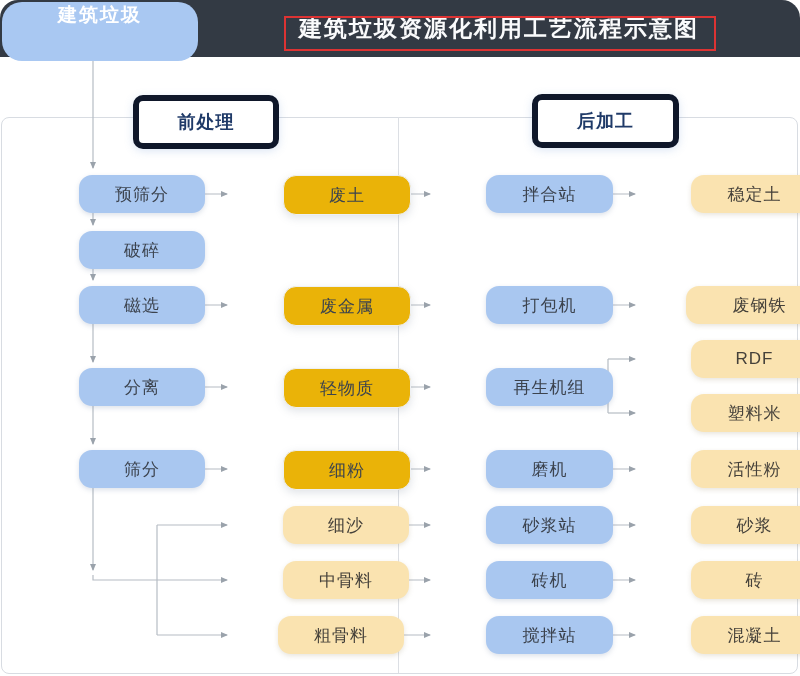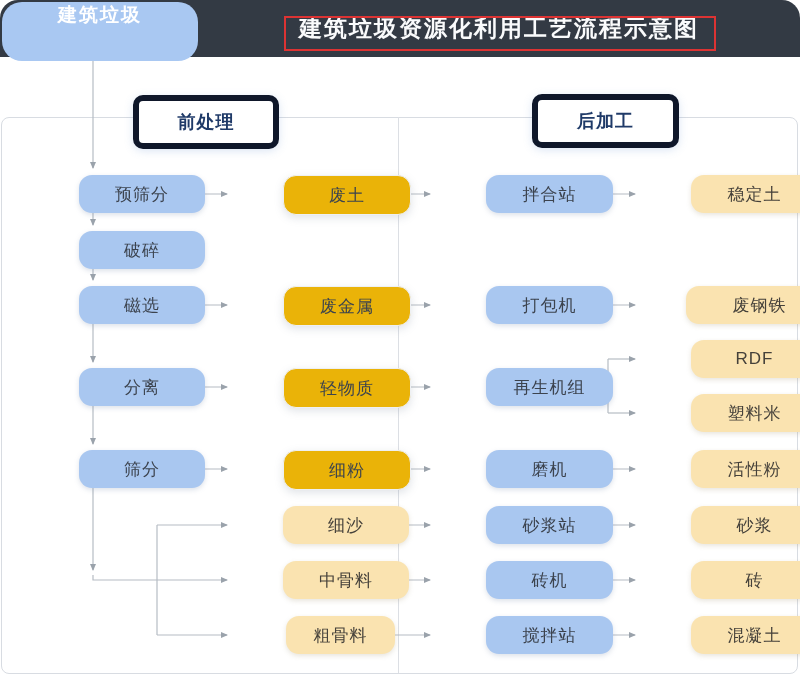--- a/index.html
+++ b/index.html
@@ -102,21 +102,21 @@
   <div class="node blue" style="left:31px;top:286px;width:126px">磁选</div>
   <div class="node blue" style="left:31px;top:368px;width:126px">分离</div>
   <div class="node blue" style="left:31px;top:450px;width:126px">筛分</div>
 
   <div class="node white" style="left:235px;top:175px;width:126px">废土</div>
   <div class="node white" style="left:235px;top:286px;width:126px">废金属</div>
   <div class="node white" style="left:235px;top:368px;width:126px">轻物质</div>
   <div class="node white" style="left:235px;top:450px;width:126px">细粉</div>
   <div class="node yellow" style="left:235px;top:506px;width:126px">细沙</div>
   <div class="node yellow" style="left:235px;top:561px;width:126px">中骨料</div>
-  <div class="node yellow" style="left:238px;top:616px;width:109px">粗骨料</div>
+  <div class="node yellow" style="left:230px;top:616px;width:126px">粗骨料</div>
 
   <div class="node blue" style="left:438px;top:175px;width:127px">拌合站</div>
   <div class="node blue" style="left:438px;top:286px;width:127px">打包机</div>
   <div class="node blue" style="left:438px;top:368px;width:127px">再生机组</div>
   <div class="node blue" style="left:438px;top:450px;width:127px">磨机</div>
   <div class="node blue" style="left:438px;top:506px;width:127px">砂浆站</div>
   <div class="node blue" style="left:438px;top:561px;width:127px">砖机</div>
   <div class="node blue" style="left:438px;top:616px;width:127px">搅拌站</div>
 
   <div class="node yellow" style="left:643px;top:175px;width:127px">稳定土</div>

